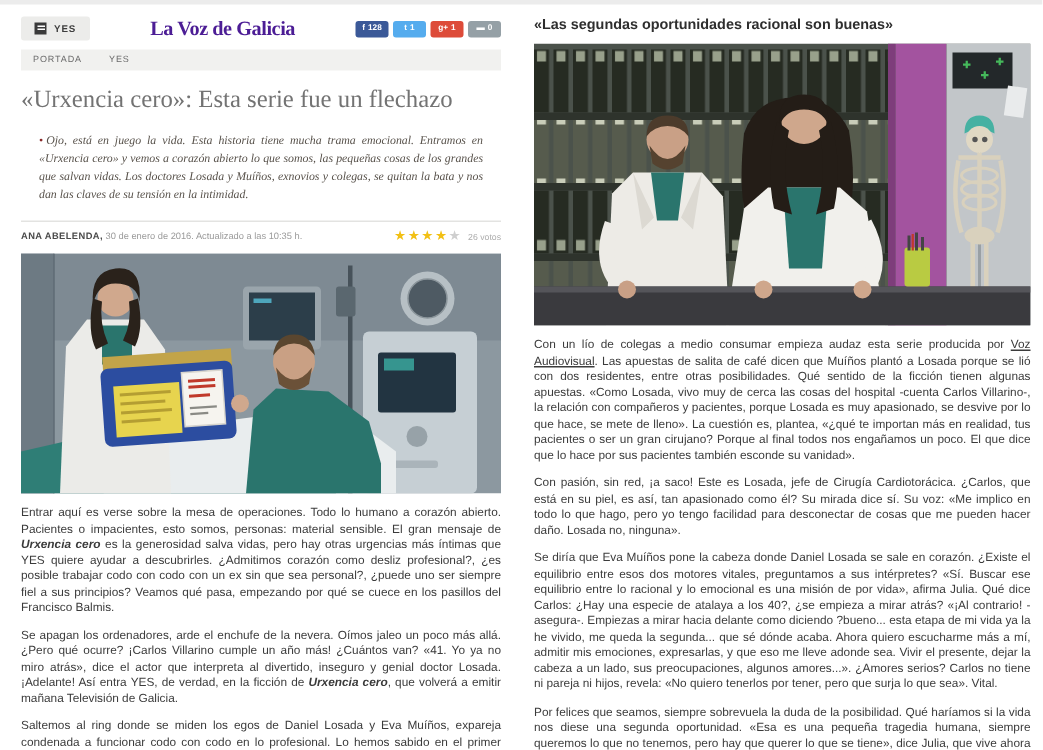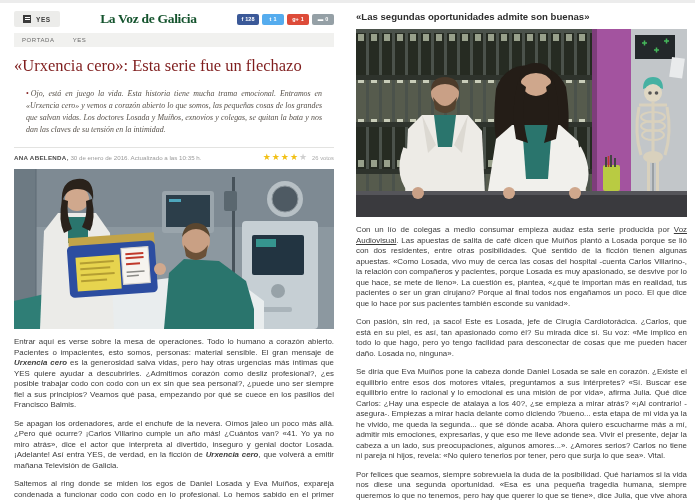--- a/index.html
+++ b/index.html
@@ -7,30 +7,30 @@
   .page{display:flex;width:695px;height:500px;border-top:3px solid #ececec;box-sizing:border-box;background:#fff;}
   .col{box-sizing:border-box;}
   .col.left{width:348px;padding:0 14px;}
   .col.right{width:347px;padding:4px 8px 0 8px;}
 
   .hdr{display:flex;align-items:center;justify-content:space-between;margin-top:8px;}
   .menu-chip{display:flex;align-items:center;gap:5px;background:#ececea;padding:4px 9px;border-radius:2px;
              font-size:6.5px;font-weight:bold;color:#3d3d3d;letter-spacing:.6px;cursor:pointer;}
   .menu-icon{width:8px;height:8px;background:#3a3a3a;display:inline-block;position:relative;}
   .menu-icon::before{content:"";position:absolute;left:1.5px;right:1.5px;top:2px;height:1px;background:#fff;box-shadow:0 2px 0 #fff;}
-  .logo{font-family:"Liberation Serif",serif;font-weight:bold;font-size:13.5px;color:#14532d;letter-spacing:-.3px;cursor:pointer;}
+  .logo{font-family:"Liberation Serif",serif;font-weight:bold;font-size:13.5px;color:#4c1d95;letter-spacing:-.3px;cursor:pointer;}
   .social{display:flex;gap:3px;}
   .sbtn{min-width:16px;height:11px;border-radius:2px;color:#fff;font-size:5.5px;font-weight:bold;
         display:flex;align-items:center;justify-content:center;gap:2px;padding:0 3px;cursor:pointer;}
 
   .crumbs{margin-top:6px;background:#f1f1ef;padding:4px 8px;display:flex;gap:18px;font-size:6px;
           color:#6a6a6a;letter-spacing:.6px;}
   .crumbs span{cursor:pointer;}
 
-  .headline{font-family:"Liberation Serif",serif;font-size:16.5px;font-weight:normal;color:#7f1d1d;margin:9px 0 5px;}
+  .headline{font-family:"Liberation Serif",serif;font-size:16.5px;font-weight:normal;color:#737373;margin:9px 0 5px;}
   .standfirst{font-family:"Liberation Serif",serif;font-style:italic;font-size:7.9px;line-height:1.5;
               color:#57514a;margin:12px;text-align:justify;}
   .bullet{color:#8a2b2b;font-style:normal;margin-right:2px;}
 
   .byline{margin-top:7px;border-top:1px solid #e3e3e1;padding-top:4px;display:flex;justify-content:space-between;
           align-items:center;font-size:6.2px;color:#9a9a9a;}
   .author{color:#4a4a4a;font-weight:bold;letter-spacing:.3px;}
   .stars{font-size:9px;letter-spacing:1px;cursor:pointer;}
   .stars .on{color:#f2c014;}
   .stars .off{color:#cfcfcf;}
@@ -144,21 +144,21 @@
 
     <div class="body">
         <p><span>Entrar aquí es verse sobre la mesa de operaciones. Todo lo humano a corazón abierto. Pacientes o impacientes, esto somos, personas: material sensible. El gran mensaje de </span><span class="seg-bi">Urxencia cero</span><span> es la generosidad salva vidas, pero hay otras urgencias más íntimas que YES quiere ayudar a descubrirles. ¿Admitimos corazón como desliz profesional?, ¿es posible trabajar codo con codo con un ex sin que sea personal?, ¿puede uno ser siempre fiel a sus principios? Veamos qué pasa, empezando por qué se cuece en los pasillos del Francisco Balmis.</span></p>
         <p><span>Se apagan los ordenadores, arde el enchufe de la nevera. Oímos jaleo un poco más allá. ¿Pero qué ocurre? ¡Carlos Villarino cumple un año más! ¿Cuántos van? «41. Yo ya no miro atrás», dice el actor que interpreta al divertido, inseguro y genial doctor Losada. ¡Adelante! Así entra YES, de verdad, en la ficción de </span><span class="seg-bi">Urxencia cero</span><span>, que volverá a emitir mañana Televisión de Galicia.</span></p>
         <p><span>Saltemos al ring donde se miden los egos de Daniel Losada y Eva Muíños, expareja condenada a funcionar codo con codo en lo profesional. Lo hemos sabido en el primer capítulo: Eva dejó plantado a Daniel en el altar. «¡Tendrás que ver 14 episodios para saber más!», dice Julia Gómez, que interpreta a la fría y distante doctora Muíños, jefa de Cirugía Abdominal. ¿Se vio Julia alguna vez en una situación así, de dar un vuelco total a su vida? Sí, admite sin vacilar. «¡Pero no dejé a nadie plantado en el altar, eh!», matiza. Solo revela que el cuento de hadas no es su prioridad.</span></p>
       </div>
   </div>
 
   <div class="col right">
 
-    <div class="right-heading">«Las segundas oportunidades admite son buenas»</div>
+    <div class="right-heading">«Las segundas oportunidades racional son buenas»</div>
 
     <div class="photo">
       <svg width="331" height="188" viewBox="0 0 331 188" xmlns="http://www.w3.org/2000/svg">
         <defs>
           <pattern id="b1" width="13" height="42" patternUnits="userSpaceOnUse">
             <rect width="10" height="42" fill="#262b22"></rect>
             <rect x="2" y="5" width="6" height="7" fill="#98a08b"></rect>
           </pattern>
           <pattern id="b2" width="13" height="42" patternUnits="userSpaceOnUse">
             <rect width="10" height="42" fill="#565b4d"></rect>

